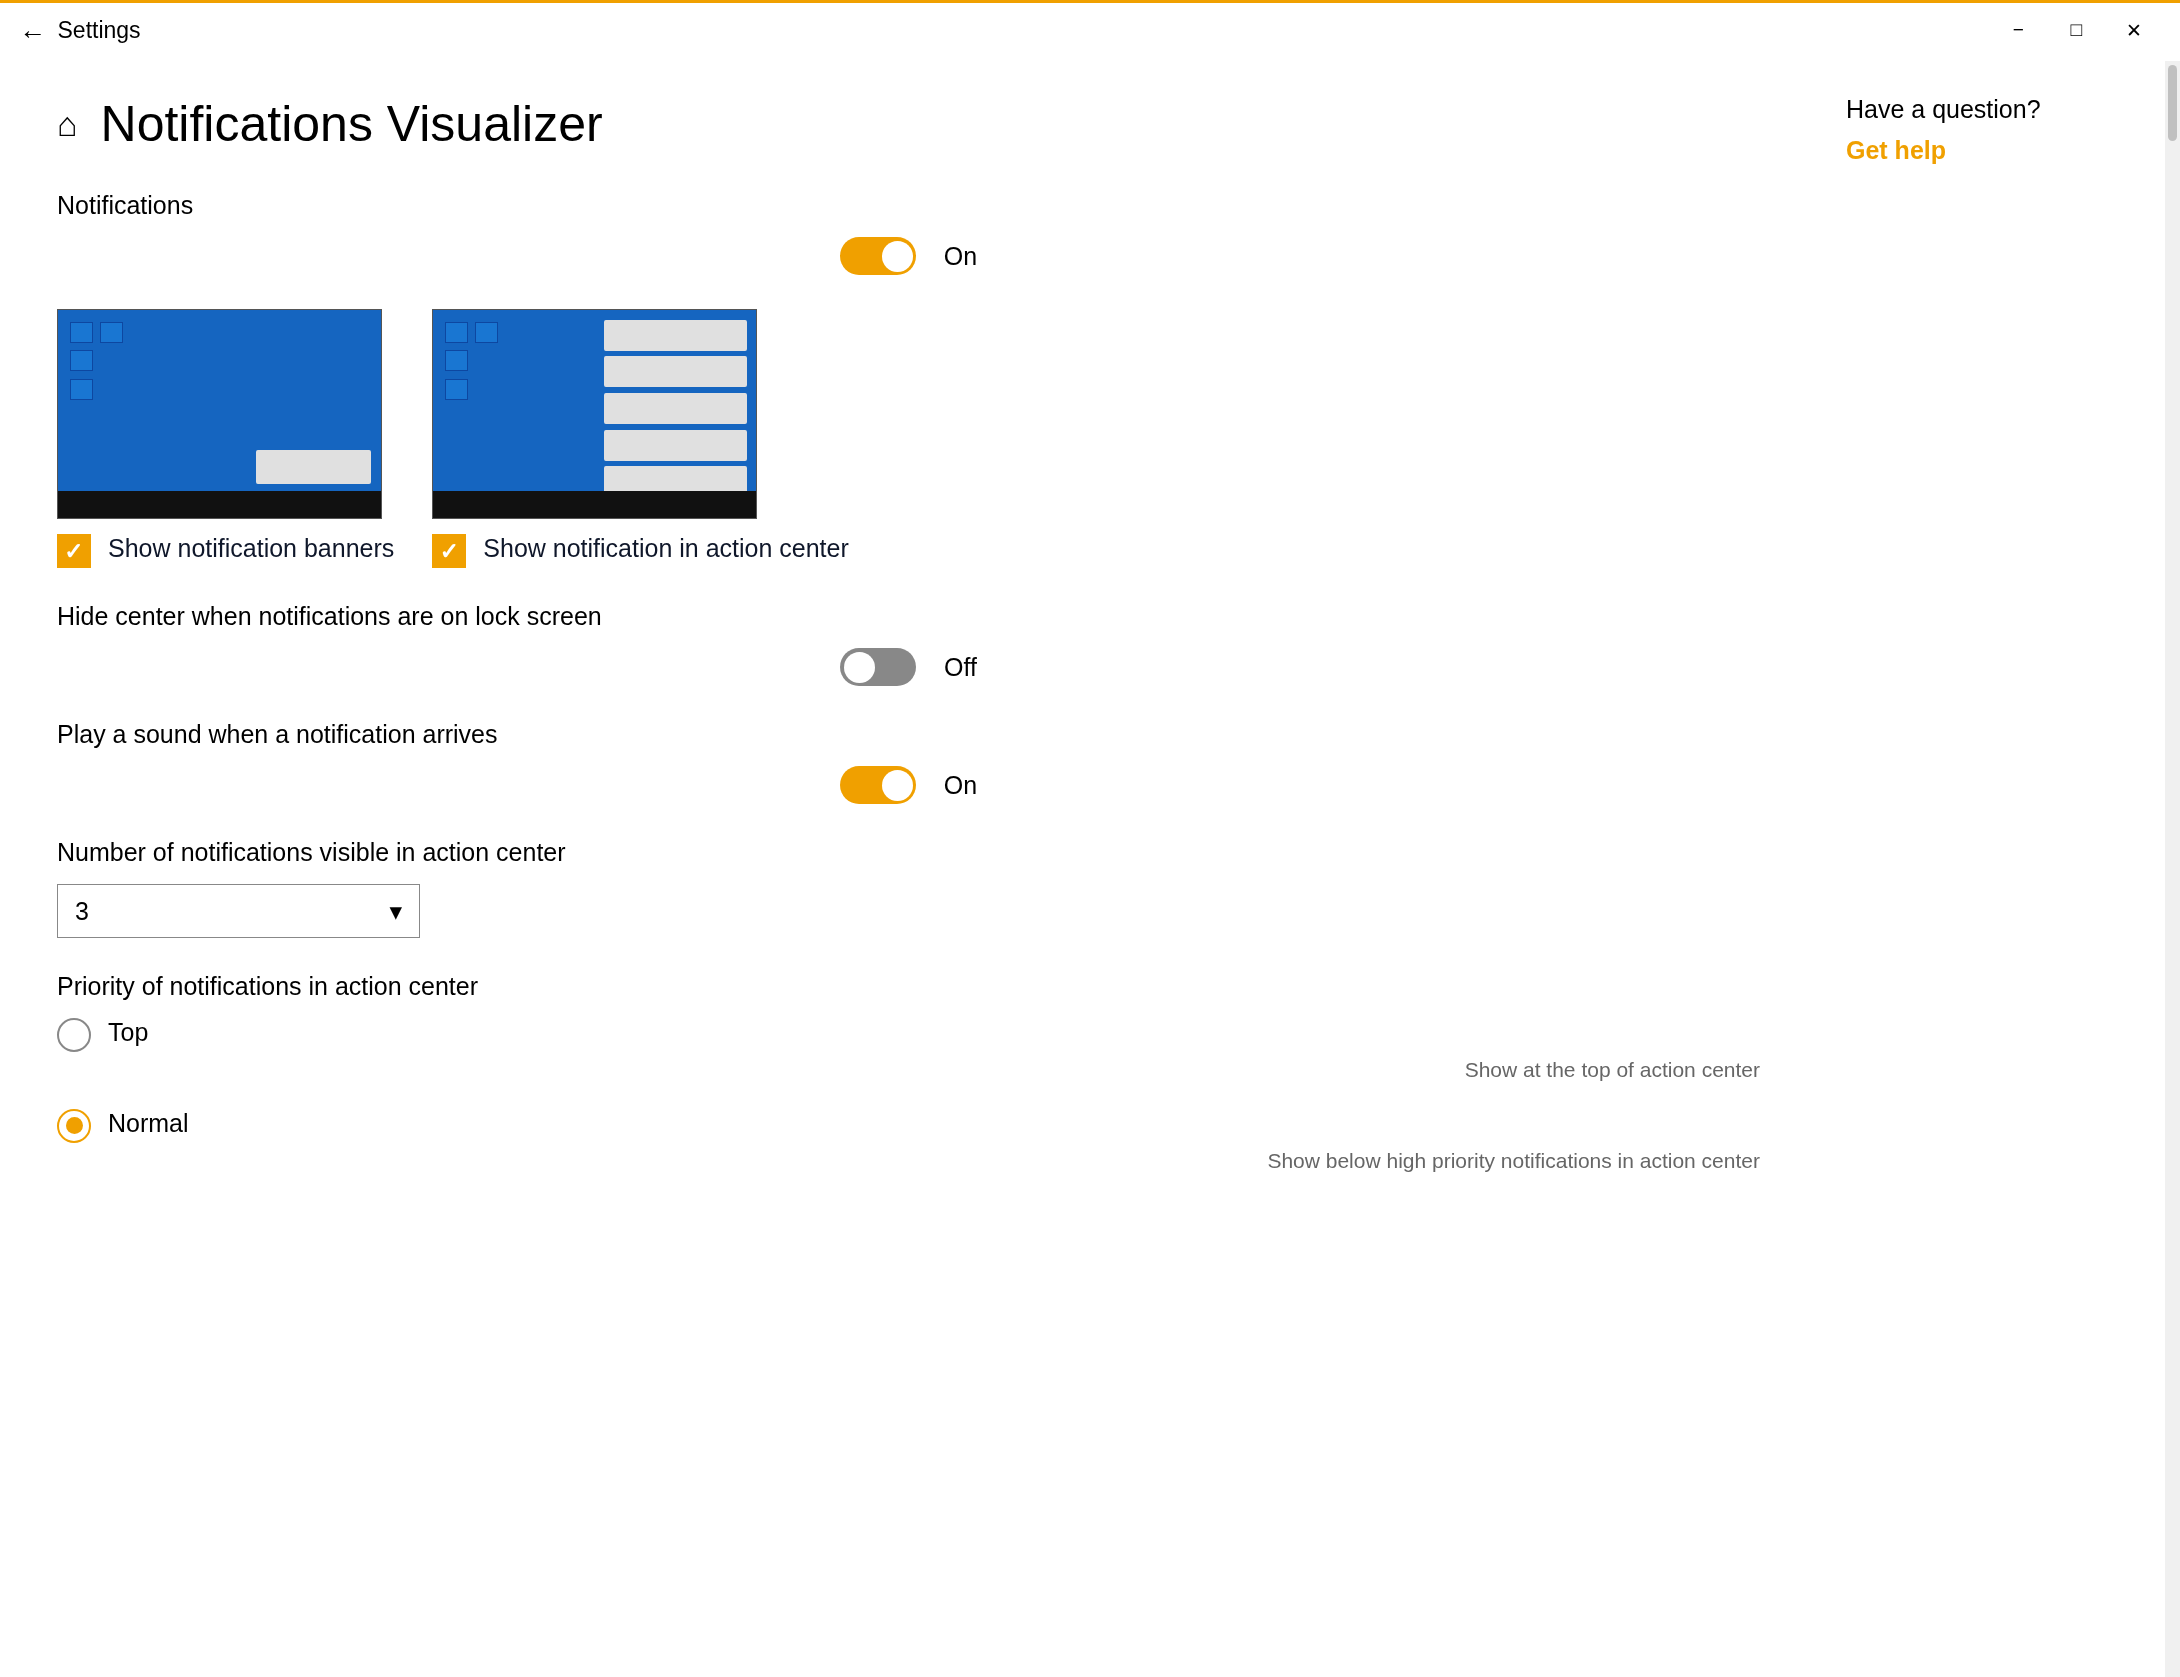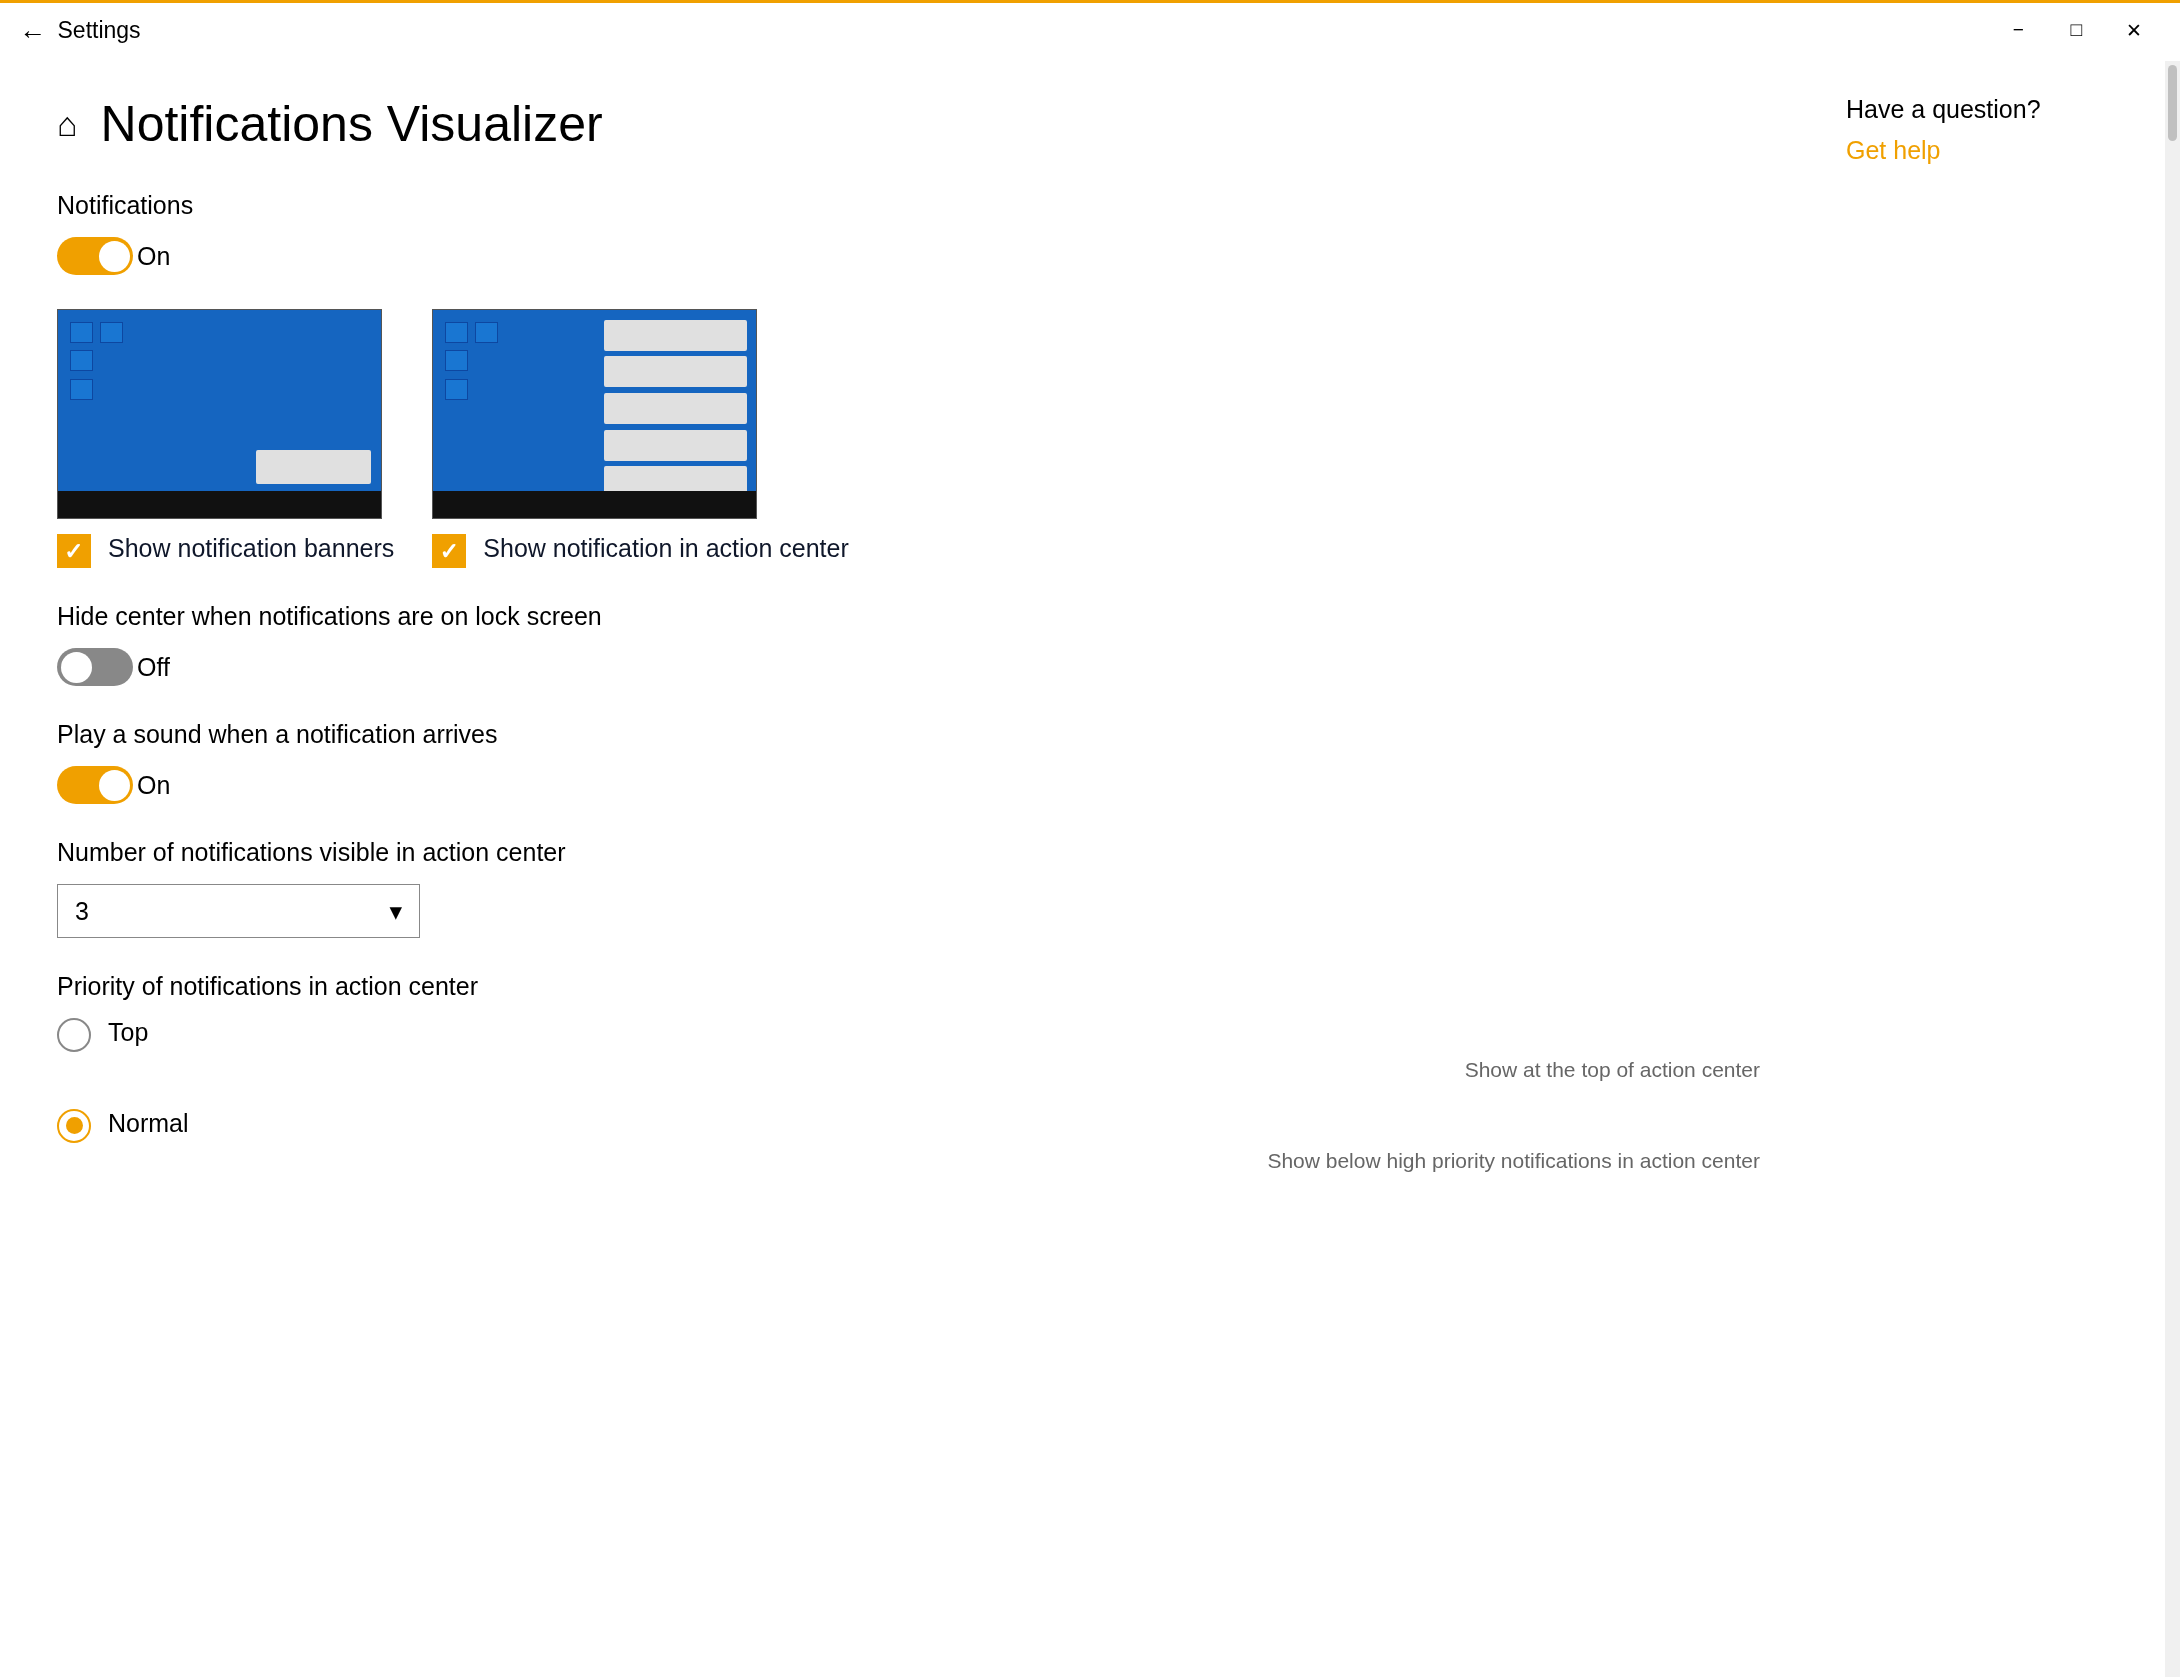--- a/index.html
+++ b/index.html
@@ -103,22 +103,23 @@
       font-size: 25px;
       font-weight: 400;
       margin-bottom: 17px;
       color: #000;
     }
 
     
     .toggle-row {
       display: flex;
       align-items: center;
-      gap: 4px;
+      gap: 28px;
       margin-bottom: 29px;
+      justify-content: center;
     }
     .toggle {
       width: 76px;
       height: 38px;
       border-radius: 19px;
       position: relative;
       cursor: pointer;
     }
     .toggle.on { background: #f0a000; }
     .toggle.off { background: #888; }
@@ -312,20 +313,21 @@
     .sidebar-question {
       font-size: 25px;
       color: #000;
       margin-bottom: 11.5px;
     }
     .sidebar-link {
       font-size: 25px;
       color: #f0a000;
       text-decoration: none;
       cursor: pointer;
+      font-weight: bold;
     }
 
     
     .back-arrow {
       font-size: 27px;
       color: #000;
       cursor: pointer;
       background: none;
       border: none;
     }

